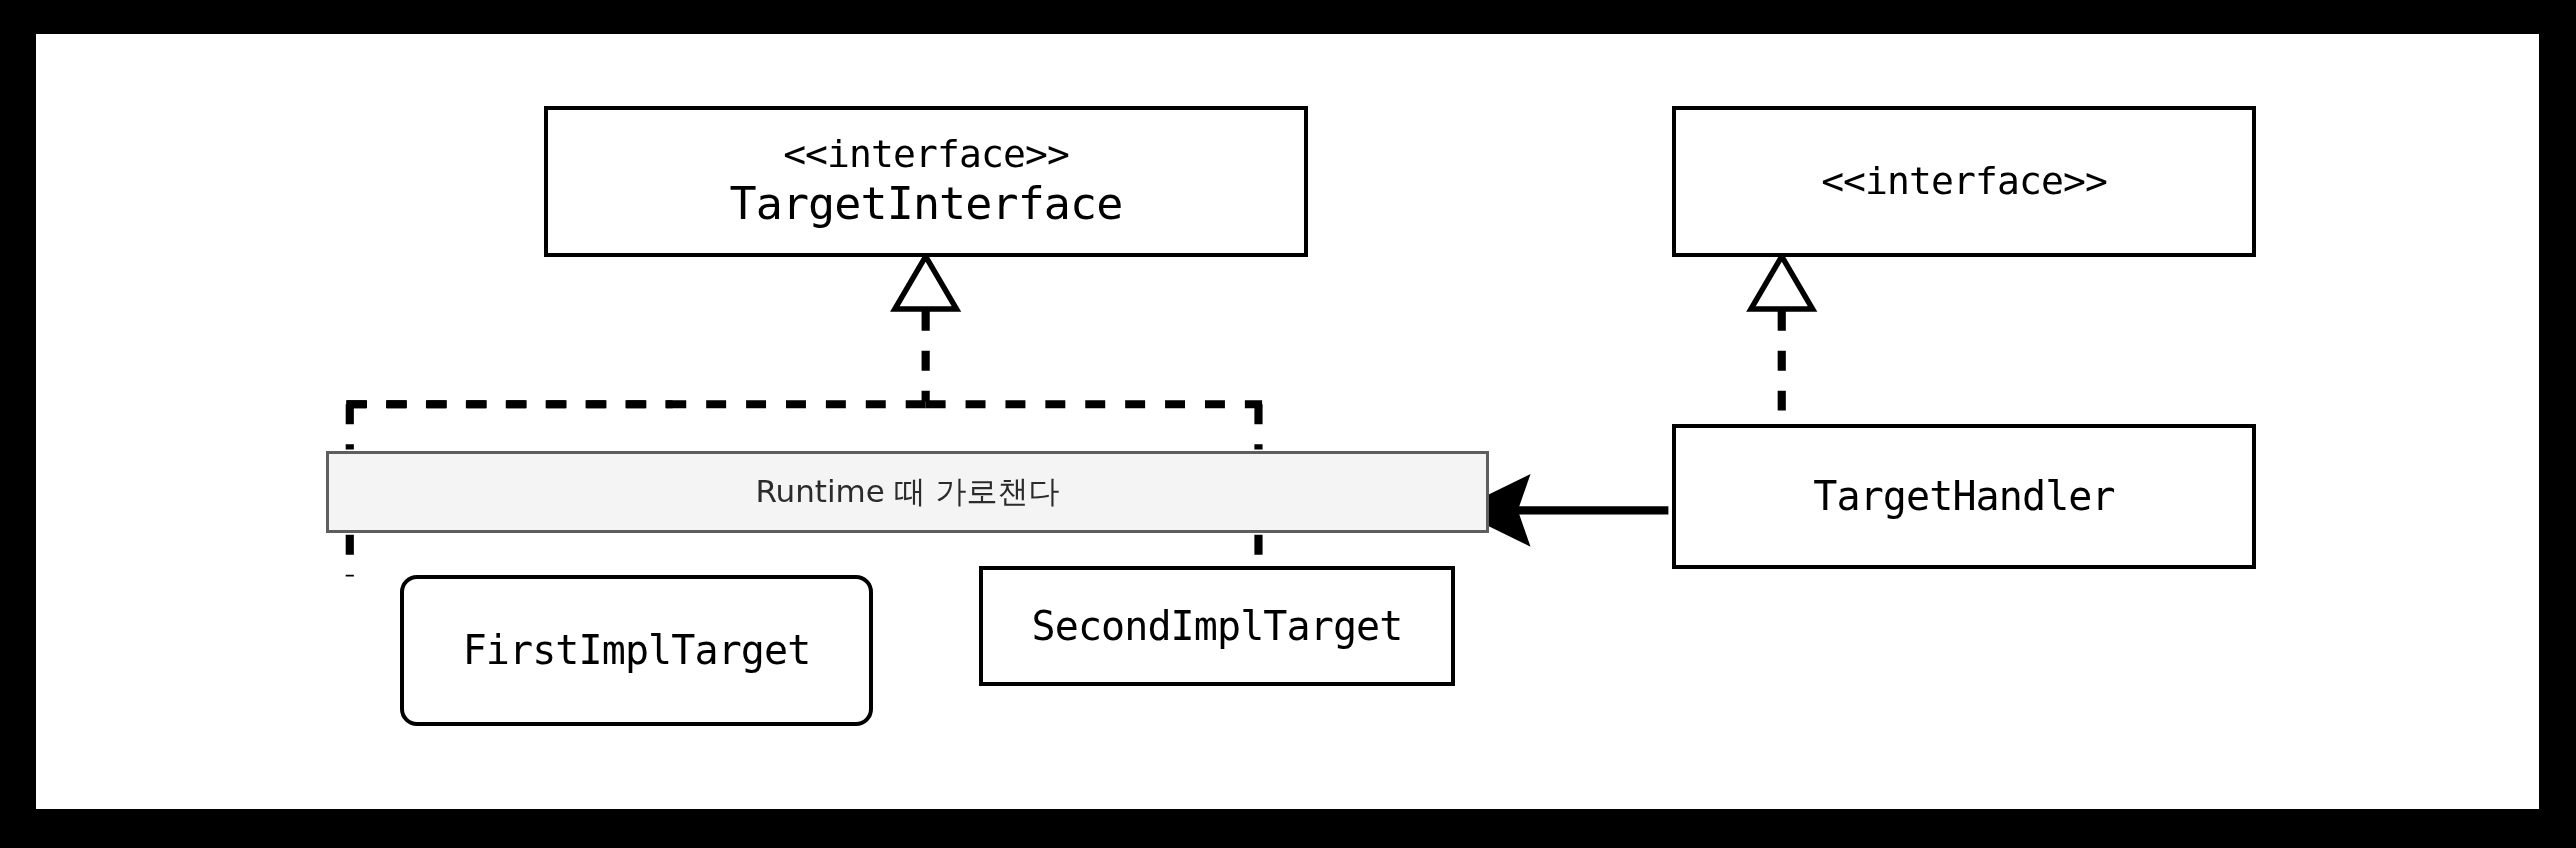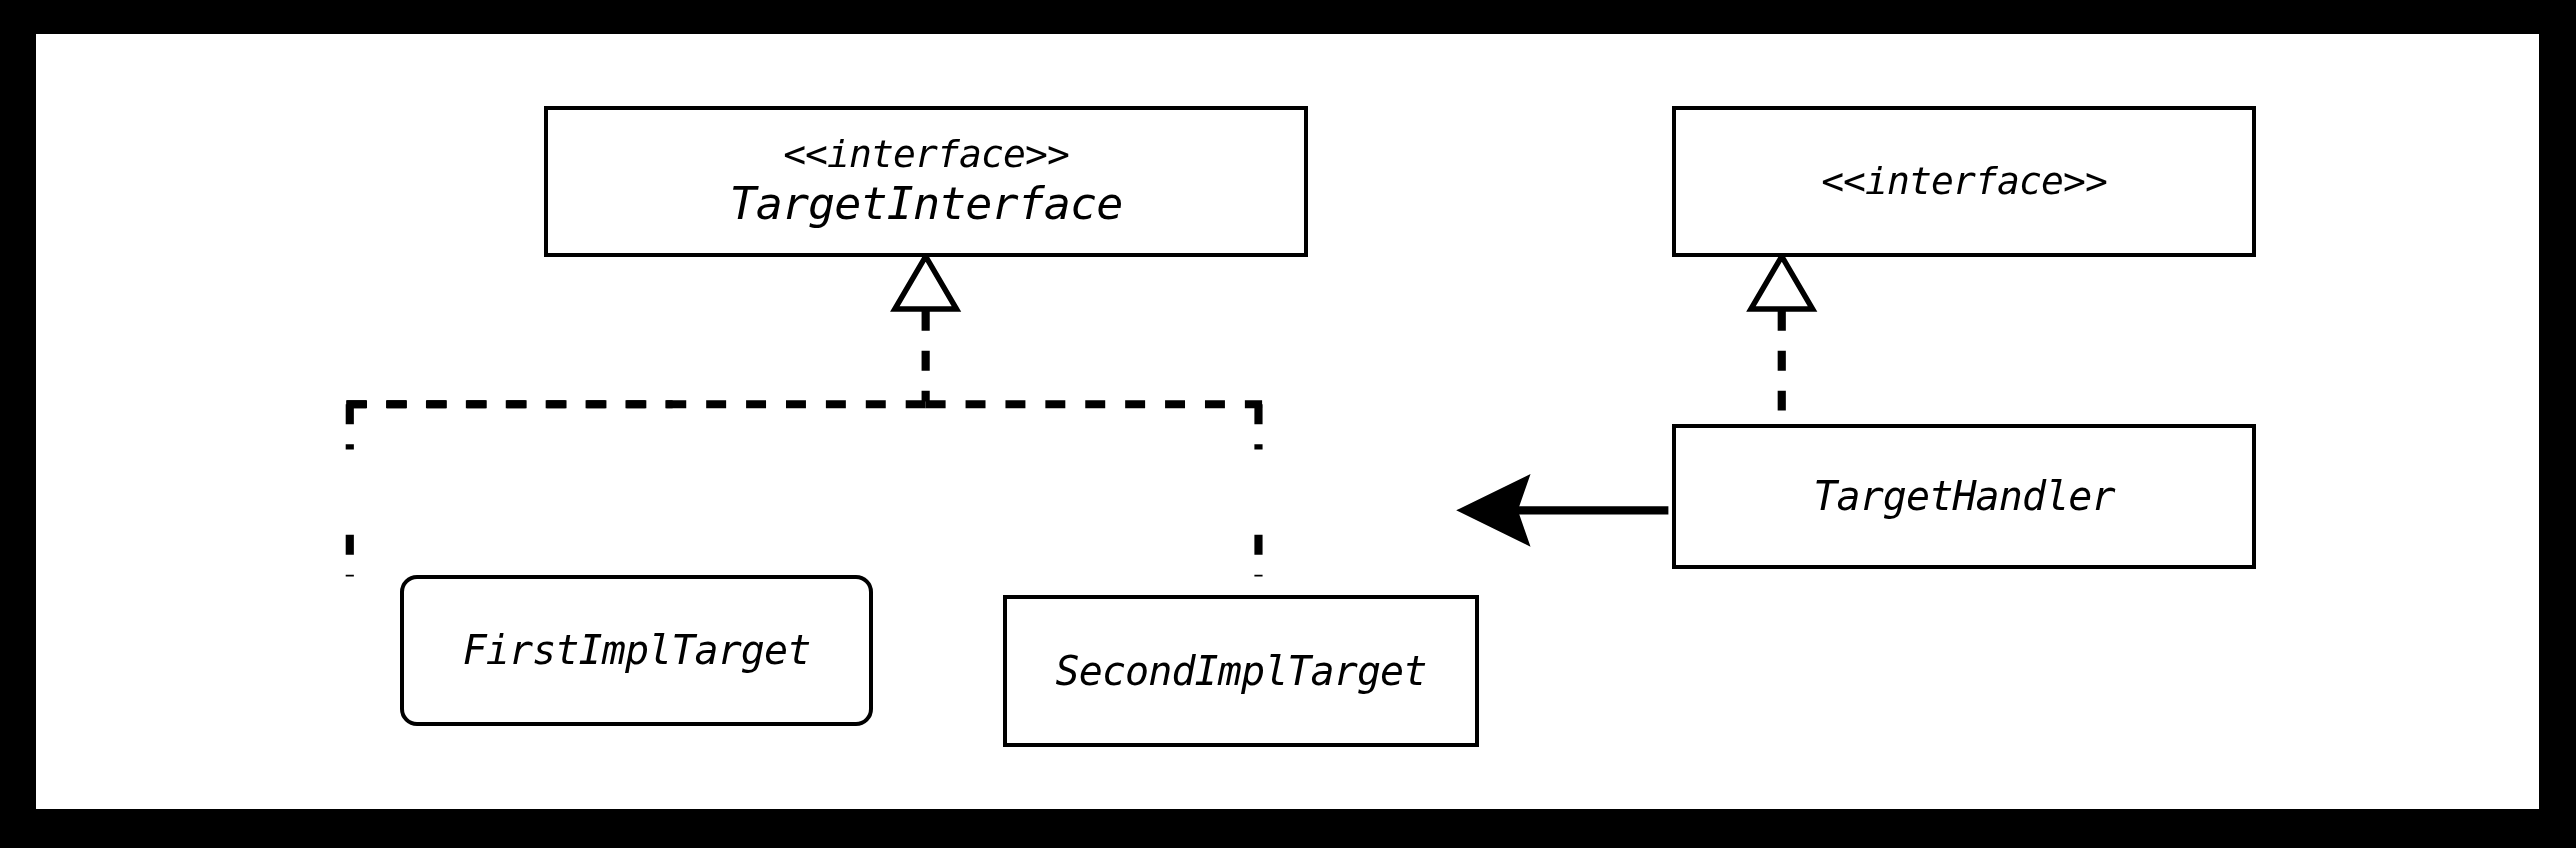--- a/index.html
+++ b/index.html
@@ -14,21 +14,20 @@
     overflow: hidden;
   }
 
   
   #canvas {
     position: relative;
     width: 2576px;
     height: 849px;
     background: #000000;
     box-sizing: border-box;
-    font-style: italic;
   }
   #diagram-surface {
     position: absolute;
     left: 36px;
     top: 34px;
     width: 2503px;
     height: 775px;
     background: #ffffff;
     overflow: hidden;
   }
@@ -124,20 +123,23 @@
     </div>
 
     <div class="uml-box single" style="left:1636px; top:390px; width:584px; height:145px;">
       <div class="classname">TargetHandler</div>
     </div>
 
     <div class="uml-box single" style="left:364px; top:541px; width:473px; height:151px;border-radius:17px;">
       <div class="classname">FirstImplTarget</div>
     </div>
 
-    <div class="uml-box single" style="left:943px; top:561px; width:476px; height:152px;margin-left:24px;">
+    <div class="uml-box single" style="left:943px; top:532px; width:476px; height:120px;">
       <div class="classname">SecondImplTarget</div>
     </div>
 
+    <div class="uml-note" style="left:290px; top:417px; width:1163px; height:82px;">
+      <span>Runtime 때 가로챈다</span>
+    </div>
 
   </div>
 </div>
 
 
 </body></html>

